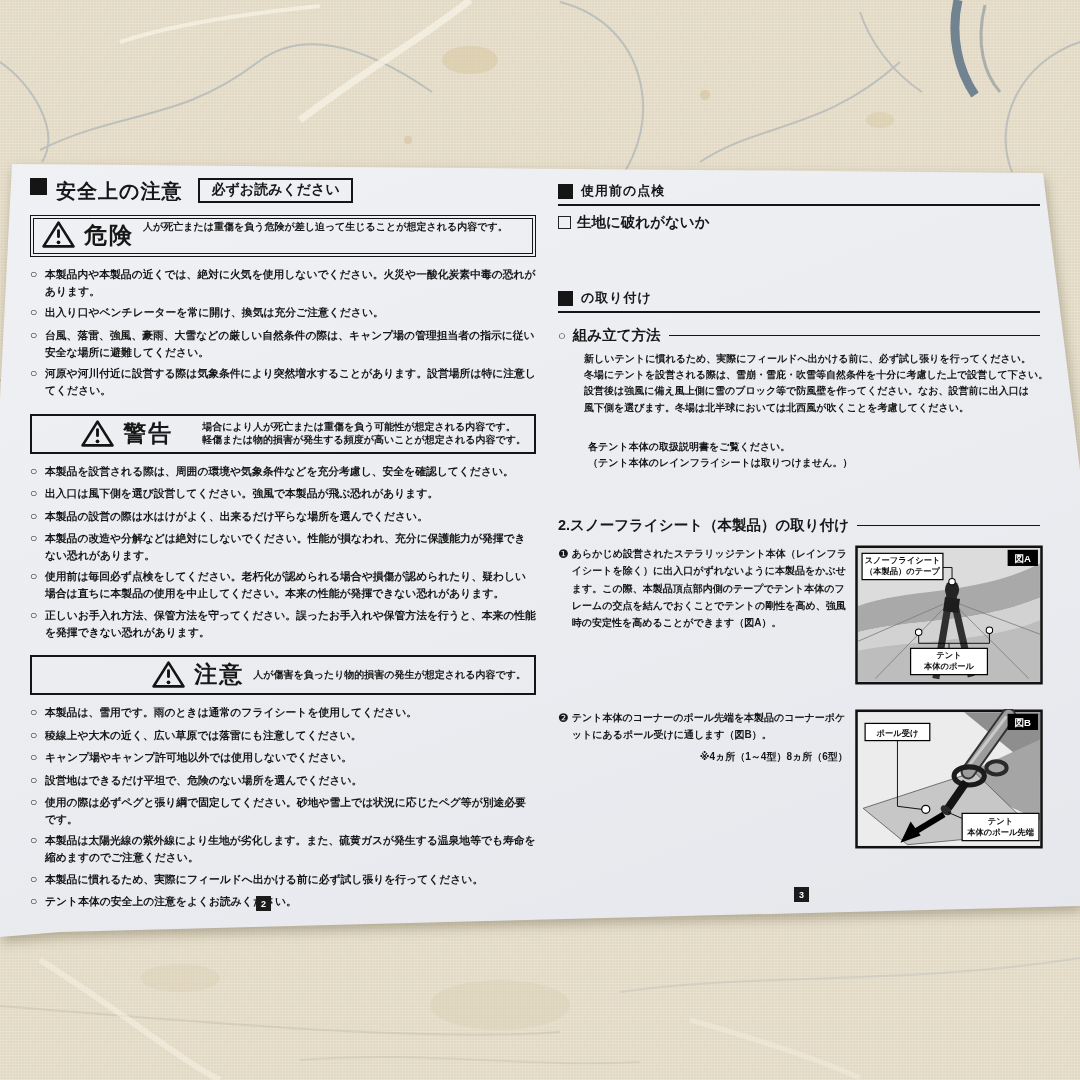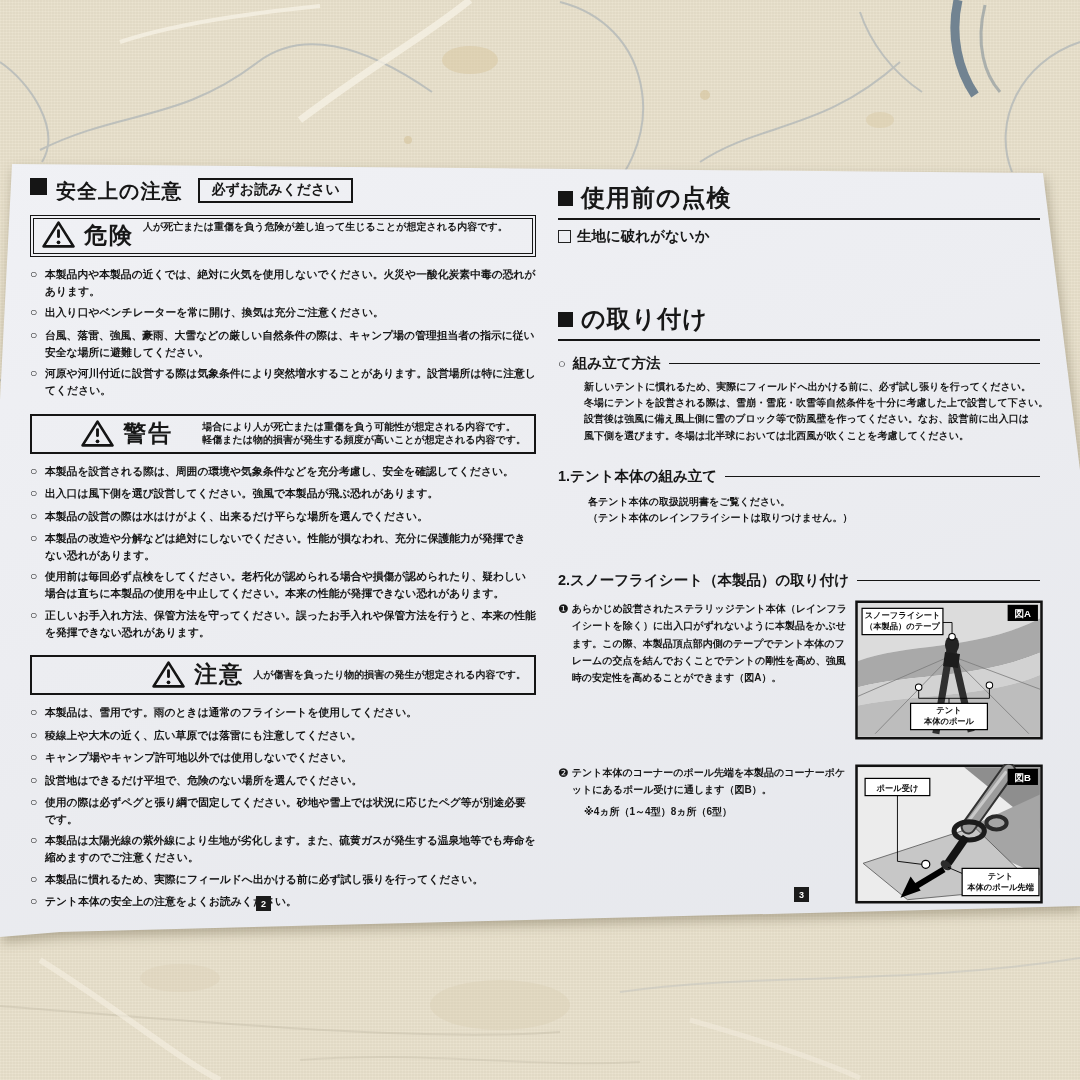--- a/index.html
+++ b/index.html
@@ -43,38 +43,38 @@
   .alert-desc{font-size:10px;font-weight:bold;line-height:1.3;}
   .alert-desc .dline{display:block;white-space:nowrap;margin-left:20px;}
 
   .li{display:flex;margin-bottom:5px;}
   .li-marker{font-size:12px;width:15px;flex:none;line-height:1.45;font-weight:normal;}
   .li-text{font-size:10.8px;font-weight:bold;line-height:1.55;}
 
   
   .u{border-bottom:2px solid #151515;padding-bottom:4px;display:flex;align-items:center;}
   .colR .sq{width:15px;height:15px;margin-right:8px;}
-  .colR .sec-title{font-size:24px;}
+  .colR .sec-title{font-size:13px;}
   .check-row{display:flex;align-items:center;gap:6px;margin-top:7px;font-size:14.5px;font-weight:bold;}
   .checkbox{width:11px;height:11px;border:1.5px solid #222;flex:none;background:#fff0;}
   .usage{margin-top:57px;}
   .rule-row{display:flex;align-items:center;font-weight:bold;font-size:14.5px;margin-top:13px;white-space:nowrap;}
   .rule-row .circ{font-size:13px;margin-right:7px;font-weight:normal;}
   .rule-line{flex:1;border-top:1.6px solid #151515;margin-left:8px;}
   .para{margin:6px 0 0 26px;}
   .pline{font-size:10px;font-weight:bold;line-height:1.62;white-space:nowrap;}
   .step{margin-top:23px;}
   .step-body{margin:8px 0 0 30px;}
   .step2{margin-top:45px;}
   .step2-row{display:flex;margin-top:10px;gap:7px;align-items:flex-start;}
   .step2-row.second{margin-top:24px;}
   .bullet{display:flex;}
   .bnum{font-size:12px;margin-right:3px;flex:none;line-height:1.5;}
   .btxt{font-size:10px;font-weight:bold;line-height:1.72;width:276px;}
-  .note{font-size:10px;font-weight:bold;margin:6px 0 0 26px;white-space:nowrap;}
+  .note{font-size:10px;font-weight:bold;margin:6px 0 0 26px;white-space:nowrap;text-align:right;}
   .figsvg{flex:none;}
 
   .pgnum{position:absolute;width:15px;height:15px;background:#1b1b1b;color:#fff;
     font-size:9px;font-weight:bold;display:flex;align-items:center;justify-content:center;}
   .pg2{left:256px;top:896px;}
   .pg3{left:794px;top:887px;}
 
   .fig-label{font-size:8.2px;font-weight:bold;fill:#111;}
   .fig-badge-t{font-size:9.5px;font-weight:bold;fill:#fff;}
 </style>
@@ -259,24 +259,20 @@
         <span class="rule-line"></span>
       </div>
       <div class="para">
         <div class="pline">新しいテントに慣れるため、実際にフィールドへ出かける前に、必ず試し張りを行ってください。</div>
         <div class="pline">冬場にテントを設営される際は、雪崩・雪庇・吹雪等自然条件を十分に考慮した上で設営して下さい。</div>
         <div class="pline">設営後は強風に備え風上側に雪のブロック等で防風壁を作ってください。なお、設営前に出入口は</div>
         <div class="pline">風下側を選びます。冬場は北半球においては北西風が吹くことを考慮してください。</div>
       </div>
 
       <div class="step">
-        <div class="rule-row">
-          <span>1.テント本体の組み立て</span>
-          <span class="rule-line"></span>
-        </div>
         <div class="step-body">
           <div class="pline">各テント本体の取扱説明書をご覧ください。</div>
           <div class="pline">（テント本体のレインフライシートは取りつけません。）</div>
         </div>
       </div>
 
       <div class="step2">
         <div class="rule-row">
           <span>2.スノーフライシート（本製品）の取り付け</span>
           <span class="rule-line"></span>

